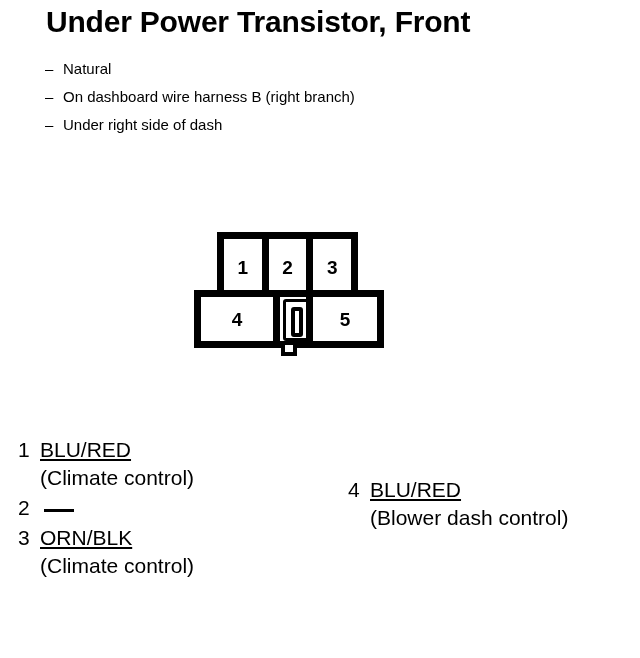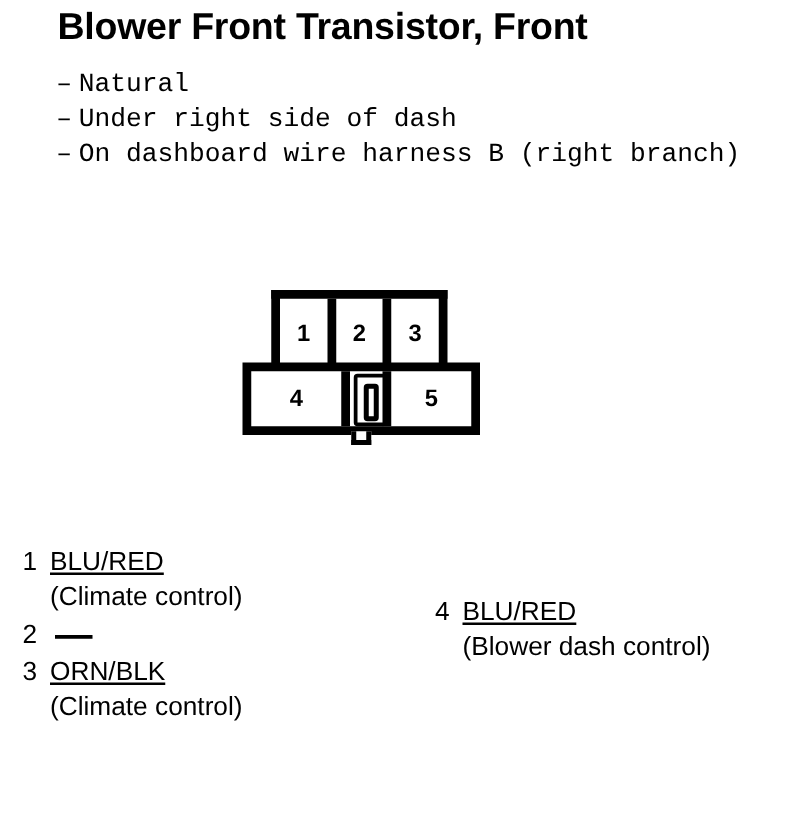--- a/index.html
+++ b/index.html
@@ -31,25 +31,24 @@
   }
 
   
   .spec-list {
     position: absolute;
     left: 45px;
     top: 55px;
     width: 560px;
   }
   .spec-item {
-    font-size: 21px;
+    font-size: 15px;
     line-height: 28px;
     white-space: nowrap;
     display: block;
-    font-family: Liberation Mono, monospace;
   }
   .spec-dash {
     display: inline-block;
     width: 18px;
   }
 
   
   .connector {
     position: absolute;
     left: 194px;
@@ -186,34 +185,34 @@
     width: 30px;
     height: 3px;
     background: #000;
     vertical-align: 3px;
     margin-left: 4px;
   }
 </style>
 </head>
 <body>
 
-<div class="page-title">Blower Front Transistor, Front</div>
+<div class="page-title">Under Power Transistor, Front</div>
 
 <div class="spec-list">
 
   <span class="spec-item">
     <span class="spec-dash">–</span><span>Natural</span>
   </span>
 
   <span class="spec-item">
+    <span class="spec-dash">–</span><span>On dashboard wire harness B (right branch)</span>
+  </span>
+
+  <span class="spec-item">
     <span class="spec-dash">–</span><span>Under right side of dash</span>
-  </span>
-
-  <span class="spec-item">
-    <span class="spec-dash">–</span><span>On dashboard wire harness B (right branch)</span>
   </span>
 
 </div>
 
 <div class="connector">
 
   <div class="row-top">
     <div class="cell">
       <span class="pin-num">1</span>
     </div>

